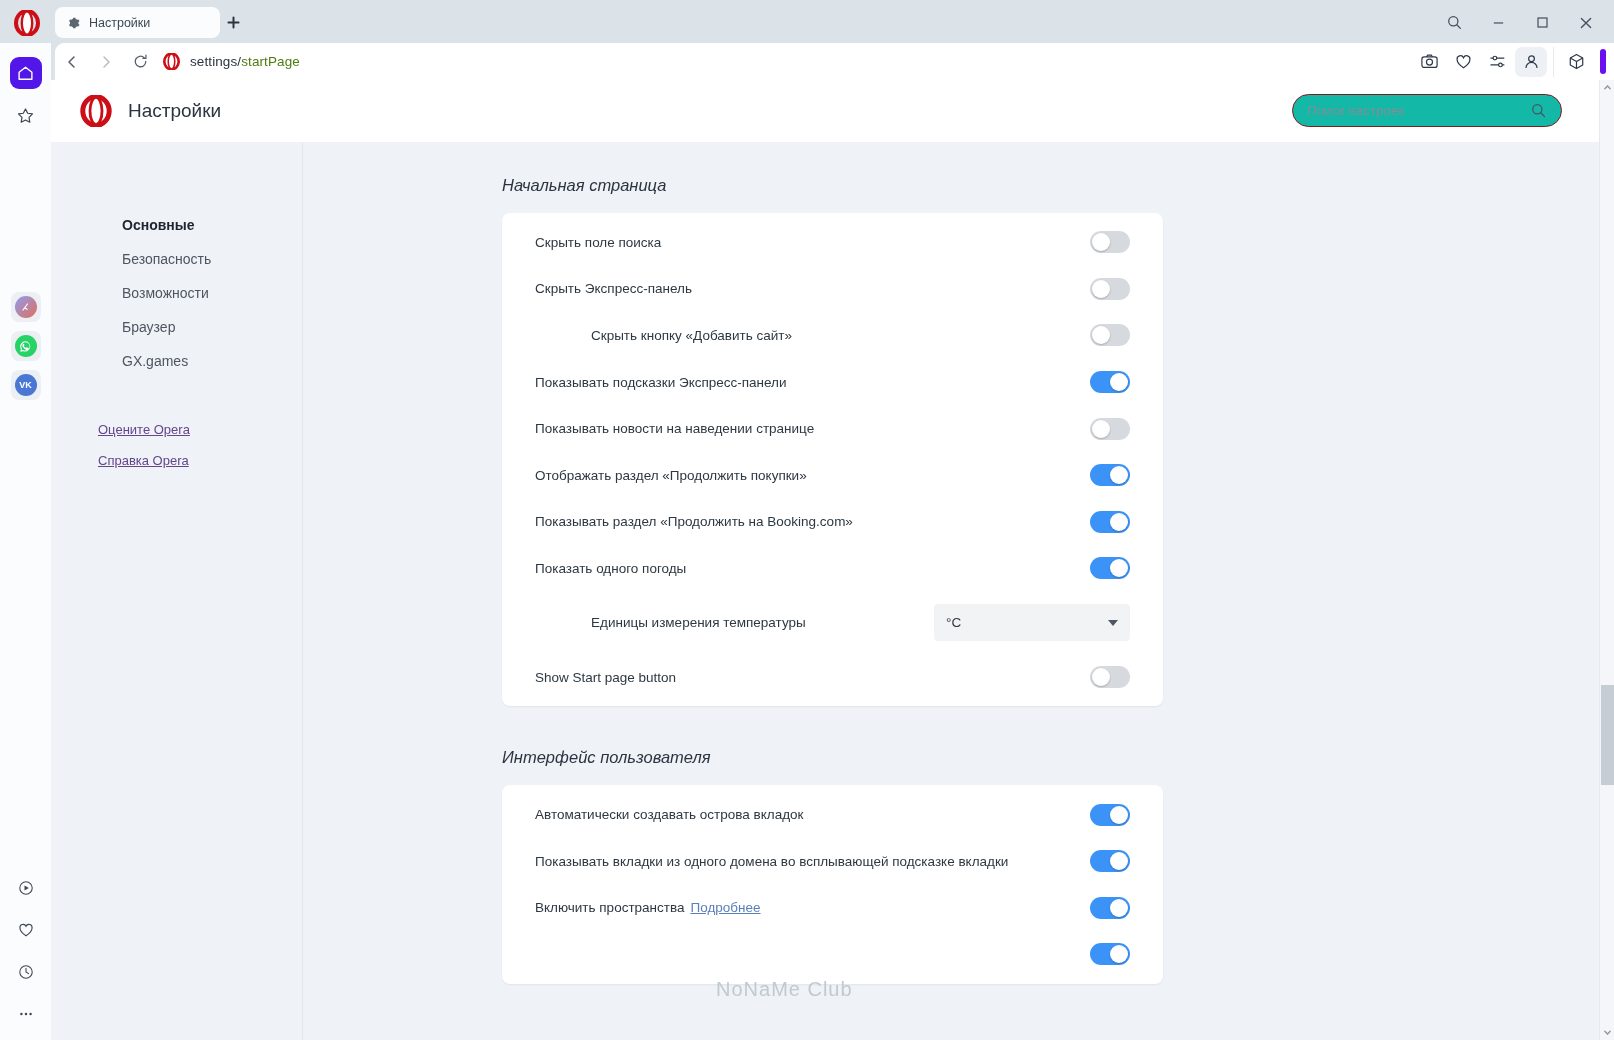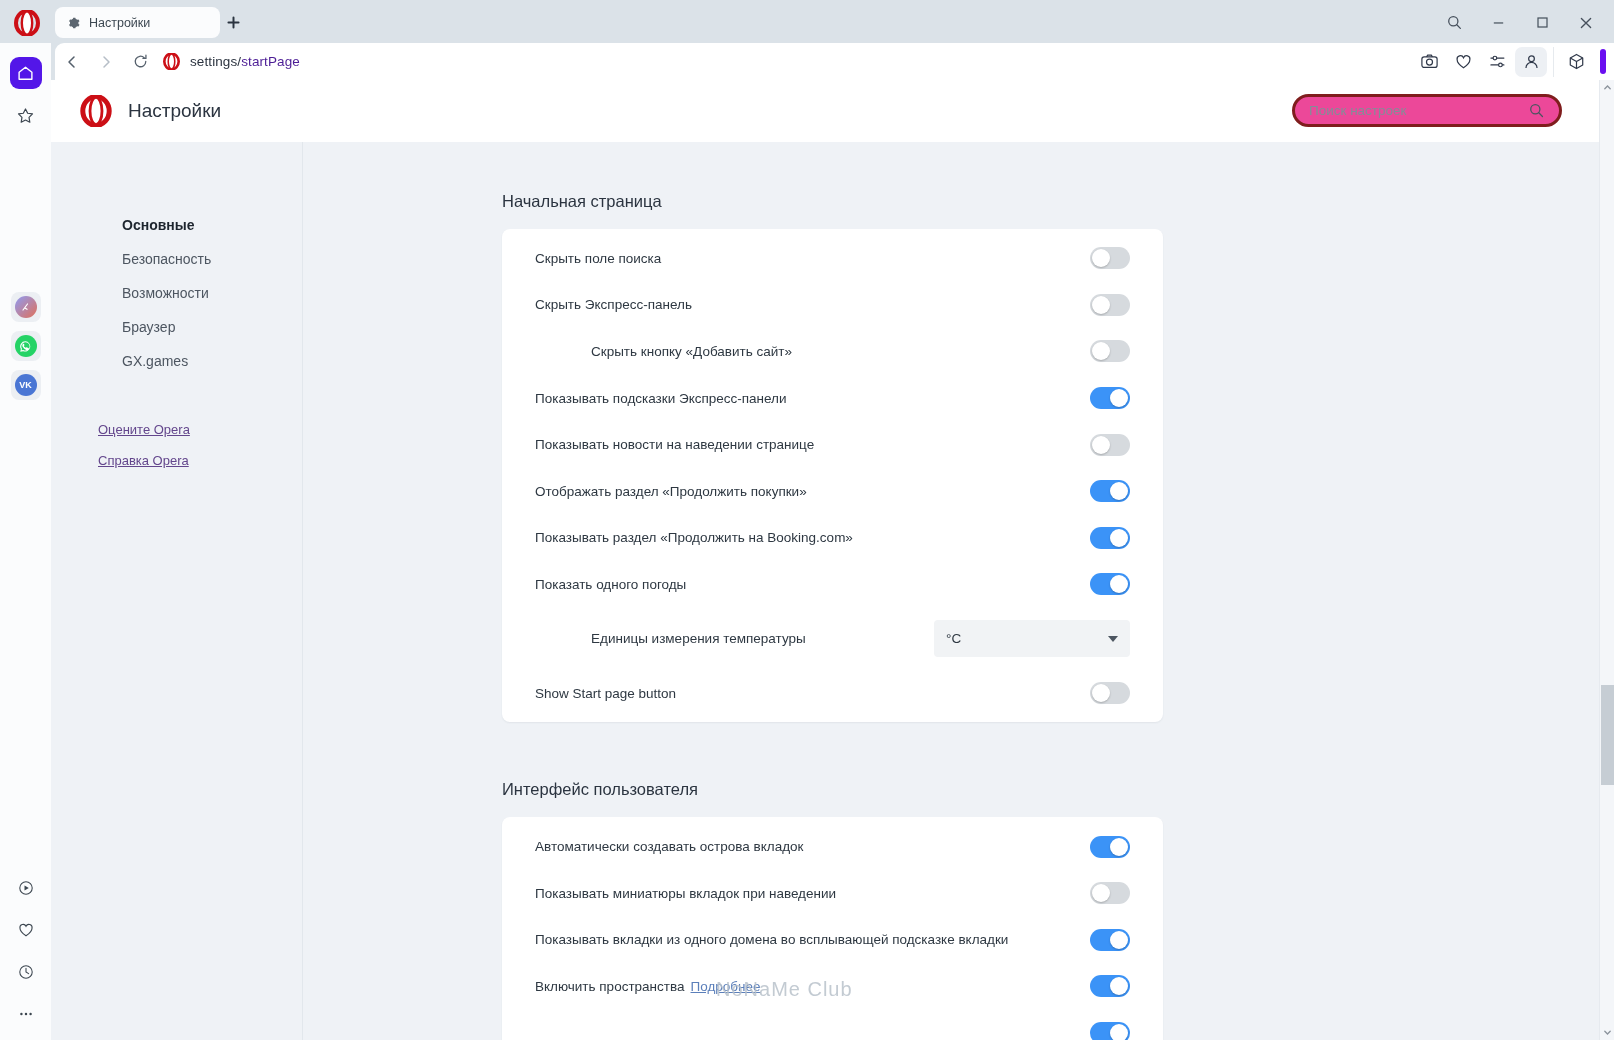--- a/index.html
+++ b/index.html
@@ -52,21 +52,21 @@
     display: flex; align-items: center;
   }
   .nav-btn {
     width: 34px; height: 30px; display: flex; align-items: center;
     justify-content: center; color: #55606c; flex: 0 0 34px;
   }
   .nav-btn.dim { color: #b6bec7; }
   .addr-zone { display: flex; align-items: center; gap: 10px; margin-left: 6px; }
   .addr-favicon { width: 17px; height: 17px; display: block; }
   .addr-text { font-size: 13.5px; color: #2c3440; letter-spacing: .1px; }
-  .addr-text .dim2 { color: #4c1d95; }
+  .addr-text .dim2 { color: #4d7c0f; }
   .nav-right {
     position: absolute; right: 0; top: 0; height: 37px;
     display: flex; align-items: center; padding-right: 6px; gap: 2px;
   }
   .nav-icon {
     width: 32px; height: 30px; display: flex; align-items: center;
     justify-content: center; color: #30394a; border-radius: 7px;
   }
   .nav-icon.active-pill { background: #edf0f4; }
   .right-group {
@@ -111,23 +111,23 @@
   .page-header {
     position: absolute; left: 0; top: 0; width: 1563px; height: 62px;
     background: #ffffff;
     display: flex; align-items: center;
   }
   .ph-logo { margin-left: 29px; width: 32px; height: 32px; }
   .ph-title { margin-left: 16px; font-size: 19px; color: #2b3440; }
   .ph-search {
     position: absolute; right: 52px; top: 14px;
     width: 270px; height: 33px;
-    border: 3px solid #7f1d1d; border-radius: 18px;
+    border: 1px solid #7f1d1d; border-radius: 18px;
     display: flex; align-items: center; padding: 0 14px;
-    background: #ec4899;
+    background: #14b8a6;
   }
   .ph-search input {
     flex: 1 1 auto; border: none; outline: none; font-size: 13.5px;
     color: #2b3440; background: transparent;
     font-family: "Liberation Sans", sans-serif;
   }
   .ph-search input::placeholder { color: #838d98; }
   .ph-search .s-ico { color: #4a5560; display: flex; }
 
   .page-body {
@@ -148,21 +148,21 @@
   .nav-link {
     display: block; font-size: 13px; color: #63468c;
     text-decoration: underline; padding: 8px 0;
   }
 
   .content-col {
     position: absolute; left: 237px; top: 0; width: 1280px; height: 898px;
     padding-left: 214px; padding-top: 28px;
   }
   .section-title {
-    font-size: 16.5px; color: #2b3440; margin-bottom: 18px; margin-top: 22px;
+    font-size: 16.5px; color: #2b3440; margin-bottom: 18px; margin-top: 6px; font-style: italic;
   }
   .card {
     width: 661px; background: #ffffff; border-radius: 8px;
     box-shadow: 0 1px 2px rgba(40,50,65,.07);
     padding: 6px 12px;
   }
   .row {
     display: flex; align-items: center; justify-content: space-between;
     padding: 0 21px; min-height: 46.6px;
   }
@@ -528,26 +528,20 @@
         <div class="section-title">Интерфейс пользователя</div>
         <div class="card">
 
           <div class="row">
             <span class="row-label">Автоматически создавать острова вкладок</span>
             <span class="switch on">
                 <span class="knob"></span>
               </span>
           </div>
 
-          <div class="row">
-            <span class="row-label">Показывать миниатюры вкладок при наведении</span>
-            <span class="switch">
-                <span class="knob"></span>
-              </span>
-          </div>
 
           <div class="row">
             <span class="row-label">Показывать вкладки из одного домена во всплывающей подсказке вкладки</span>
             <span class="switch on">
                 <span class="knob"></span>
               </span>
           </div>
 
           <div class="row">
             <span class="row-label"><span>Включить пространства</span><a href="#">Подробнее</a></span>

